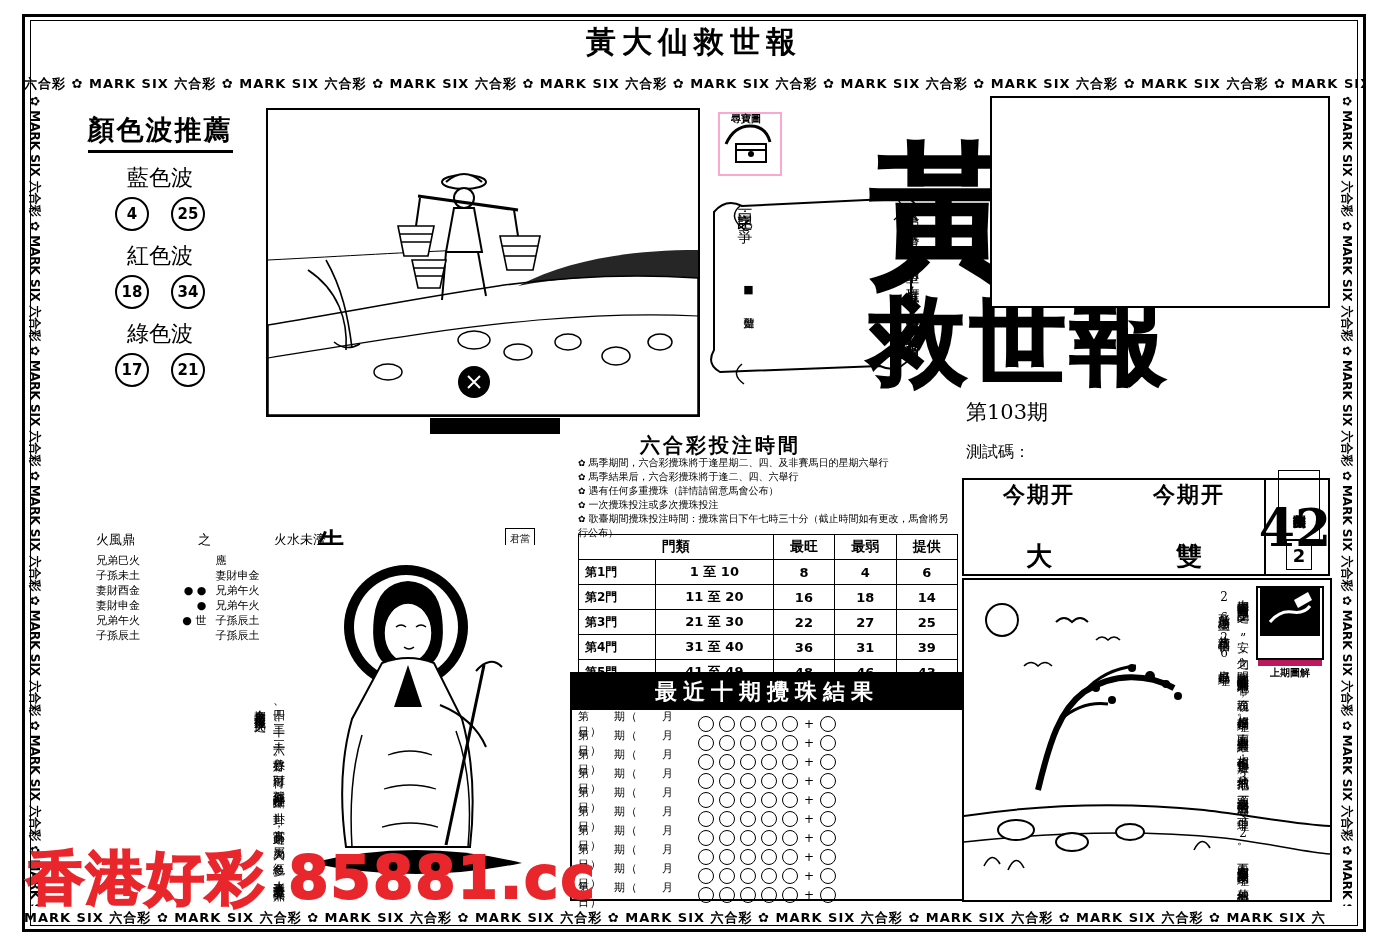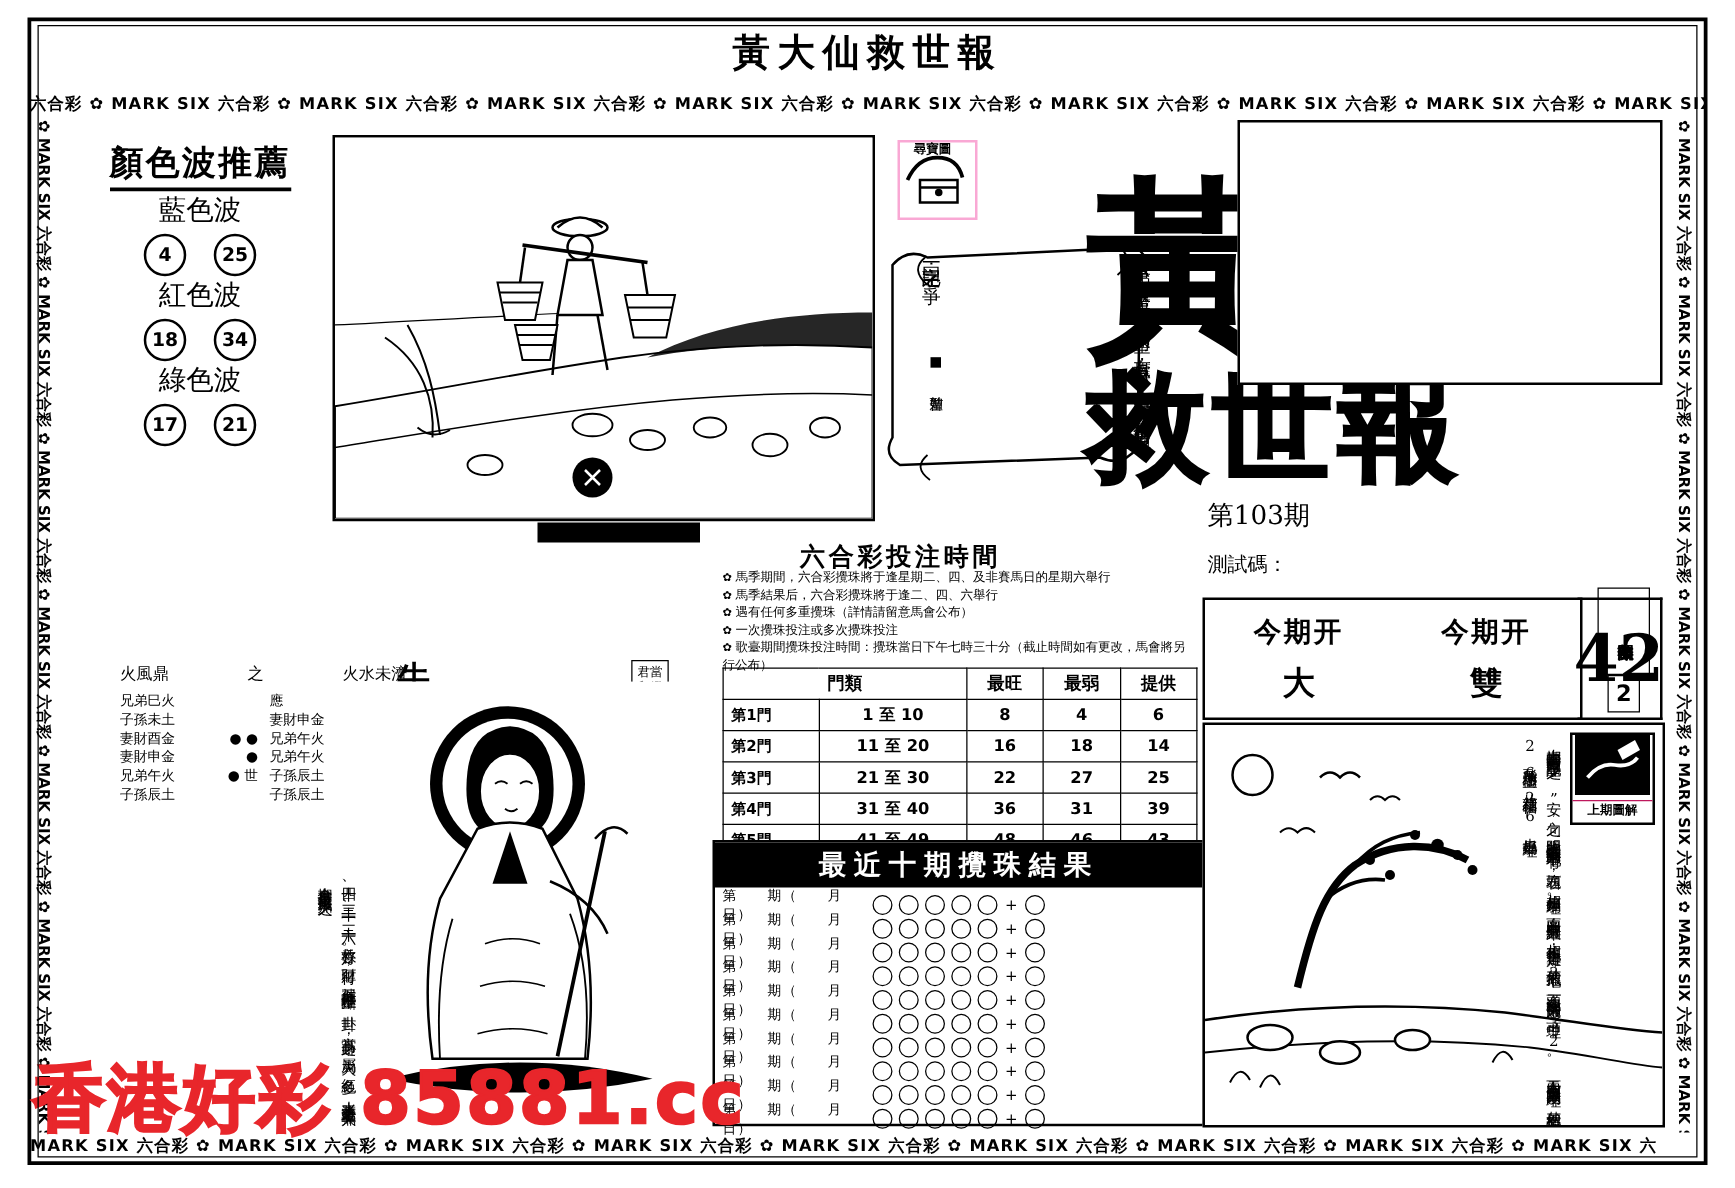--- a/index.html
+++ b/index.html
@@ -56,21 +56,21 @@
   
   .colorwave{
     position:absolute;left:60px;top:112px;width:200px;height:300px;
     text-align:center;
   }
   .cw-title{
     font-family:"DejaVu Serif","Liberation Serif",serif;
     font-weight:bold;font-size:27px;letter-spacing:2px;
     border-bottom:3px solid #000;display:inline-block;padding-bottom:2px;
   }
-  .cw-group{text-align:center;}
+  .cw-group{margin-top:10px;text-align:center;}
   .cw-label{font-size:22px;font-family:"DejaVu Serif","Liberation Serif",serif;margin-bottom:4px;}
   .cw-balls{display:flex;justify-content:center;gap:22px;}
   .ball{
     width:30px;height:30px;border:2px solid #000;border-radius:50%;
     display:flex;align-items:center;justify-content:center;
     font-size:15px;font-weight:bold;
   }
 
   
   .illus{
@@ -129,21 +129,21 @@
     position:absolute;left:966px;top:442px;font-size:16px;
     font-family:"DejaVu Serif","Liberation Serif",serif;
   }
 
   
   .openbox{
     position:absolute;left:962px;top:478px;width:300px;height:94px;
     border:2px solid #000;display:flex;
   }
   .openhalf{
-    flex:1;display:flex;flex-direction:column;align-items:center;justify-content:center;
+    flex:1;display:flex;flex-direction:column;align-items:center;justify-content:space-between;
     font-family:"DejaVu Serif","Liberation Serif",serif;font-weight:bold;
   }
   .openhalf .t{font-size:22px;letter-spacing:2px;}
   .openhalf .v{font-size:26px;margin-top:8px;}
   .bignum{
     position:absolute;left:1262px;top:478px;width:66px;height:94px;
     border:2px solid #000;border-left:none;
     display:flex;align-items:center;justify-content:center;
     font-size:52px;font-weight:bold;
     font-family:"DejaVu Serif","Liberation Serif",serif;
@@ -241,21 +241,21 @@
 
   
   .rbox{
     position:absolute;left:962px;top:578px;width:366px;height:320px;
     border:2px solid #000;background:#fff;overflow:hidden;
   }
   .stampbox{
     position:absolute;right:6px;top:6px;width:64px;height:70px;
     border:2px solid #000;text-align:center;
   }
-  .stampbox .cap{font-size:10px;font-weight:bold;border-top:1px solid #be185d;}
+  .stampbox .cap{font-size:10px;font-weight:bold;border-top:6px solid #be185d;margin-top:20px;}
   .commentary{
     position:absolute;right:78px;top:10px;width:170px;height:300px;
     writing-mode:vertical-rl;text-orientation:upright;
     font-size:12px;line-height:19px;letter-spacing:1px;
     font-family:"DejaVu Serif","Liberation Serif",serif;
   }
 
   
   .watermark{
     position:absolute;left:26px;top:840px;width:700px;height:80px;

